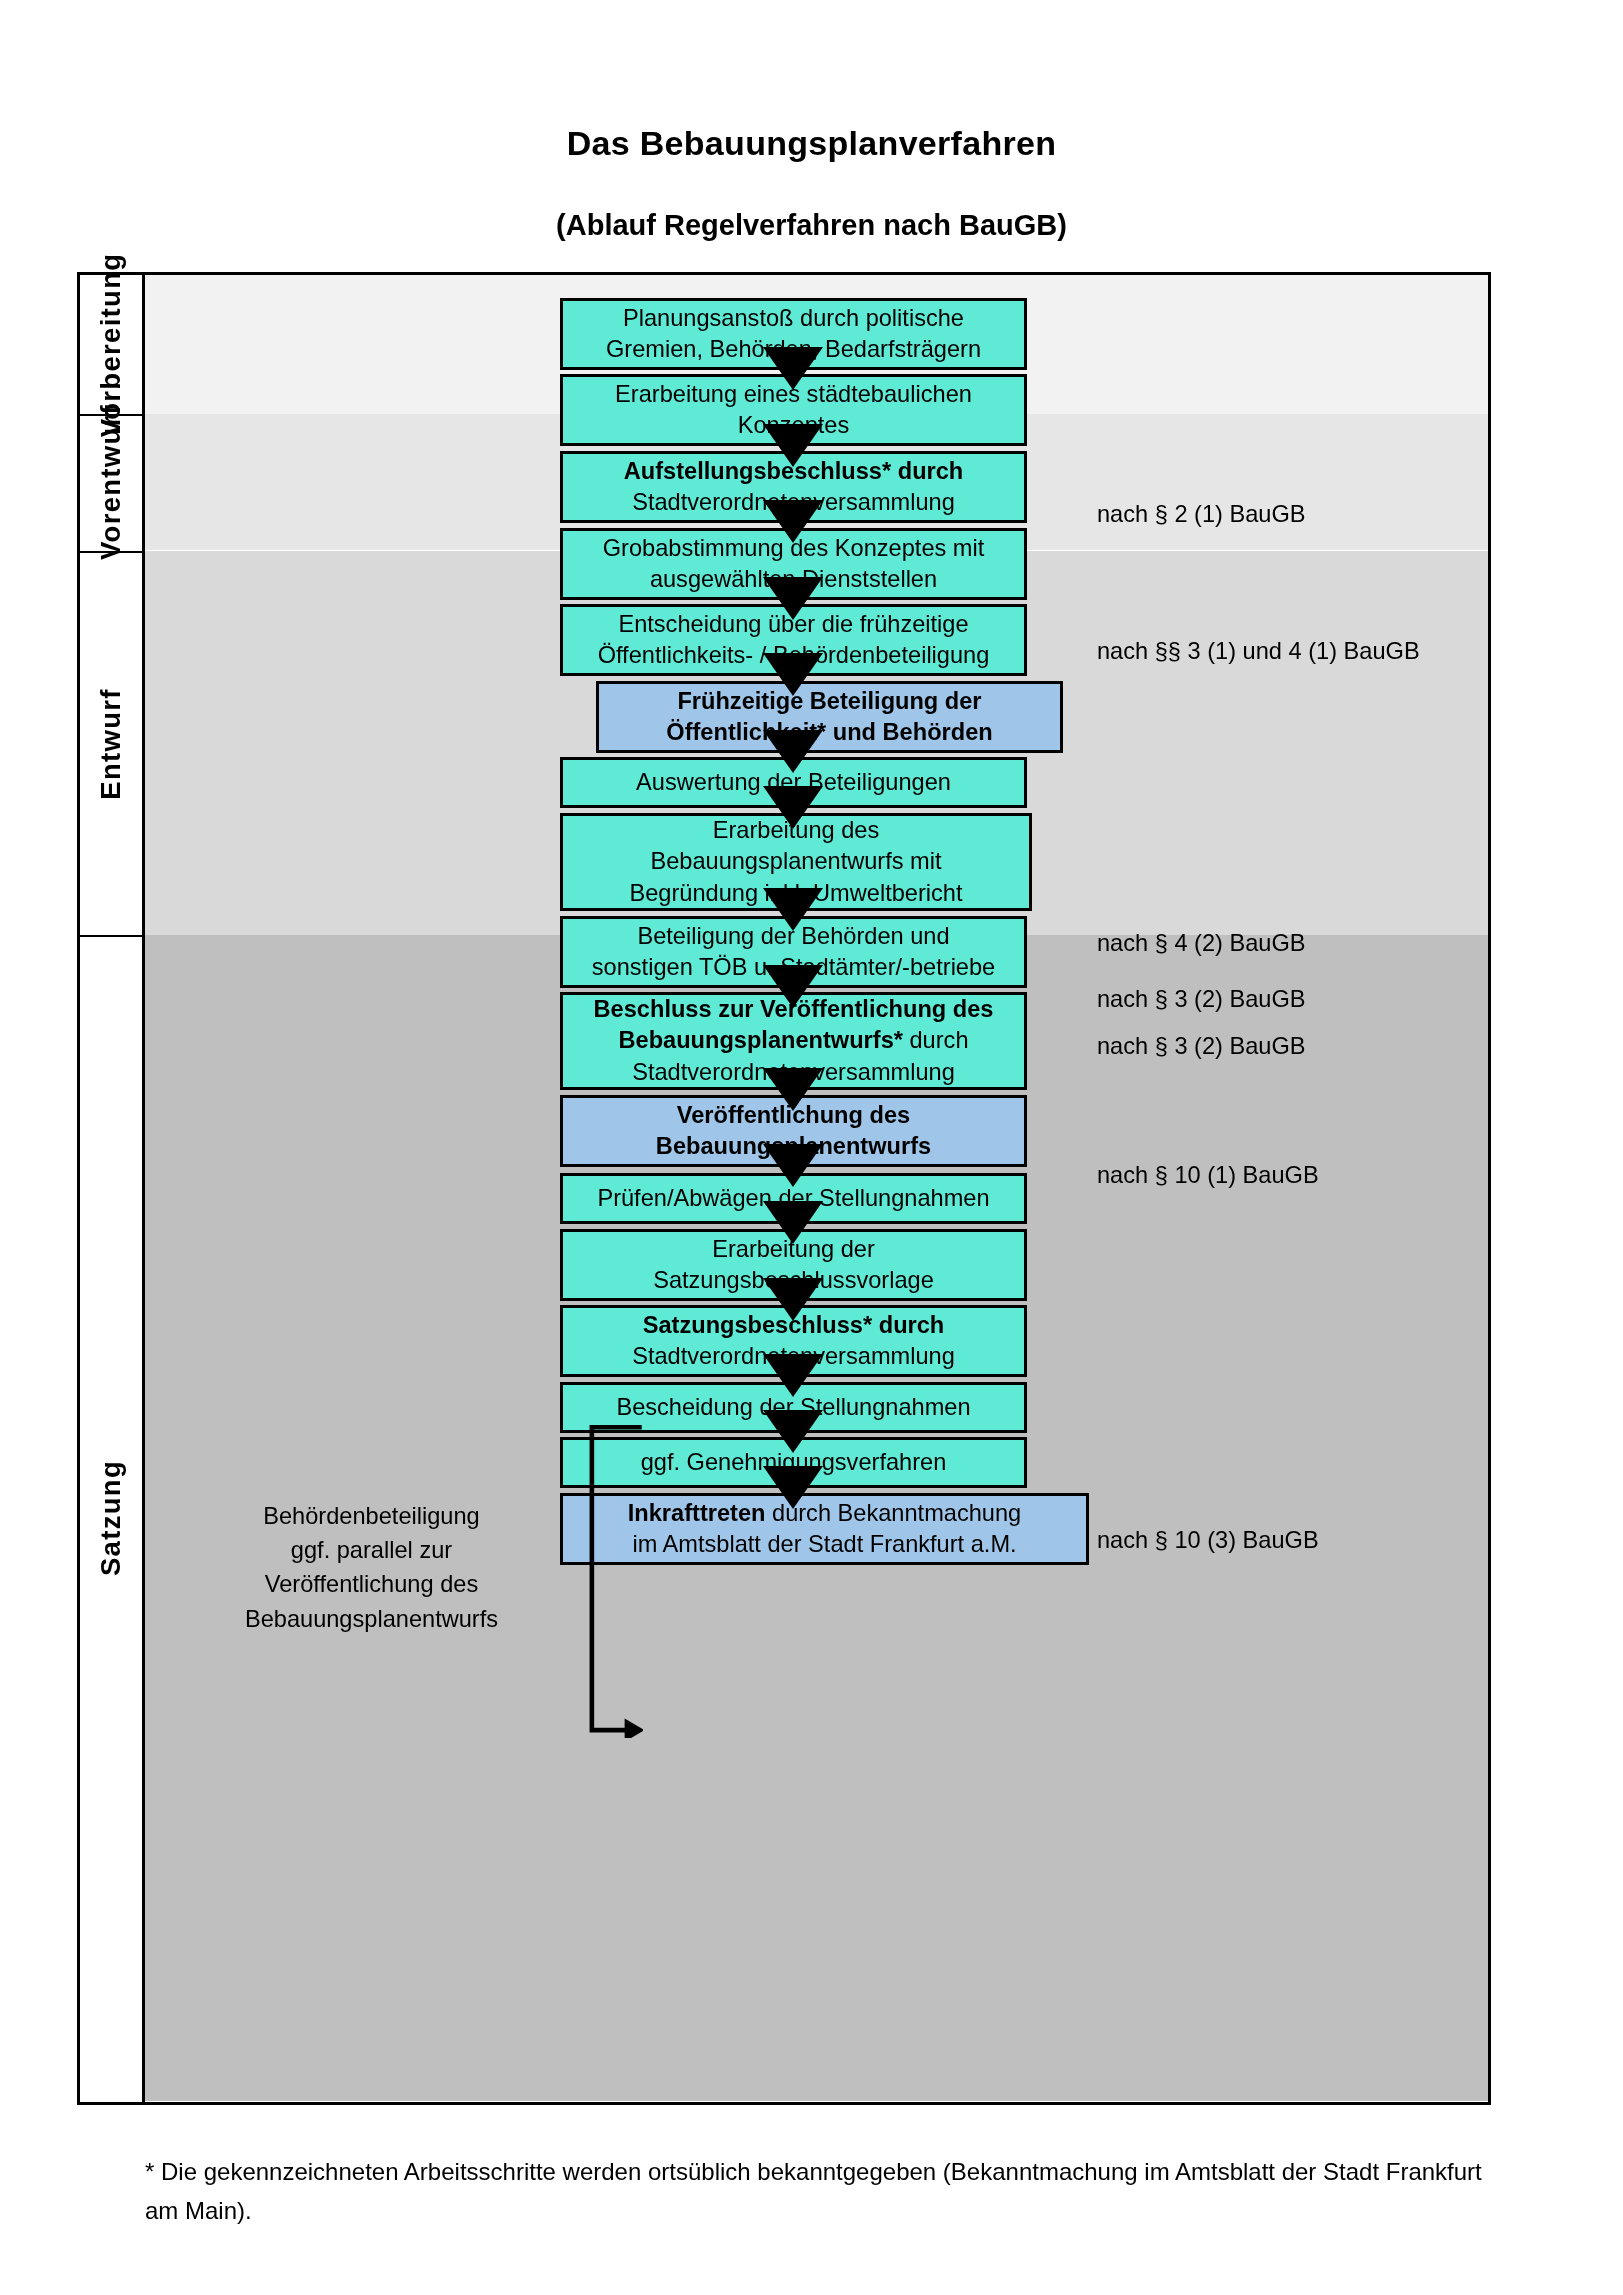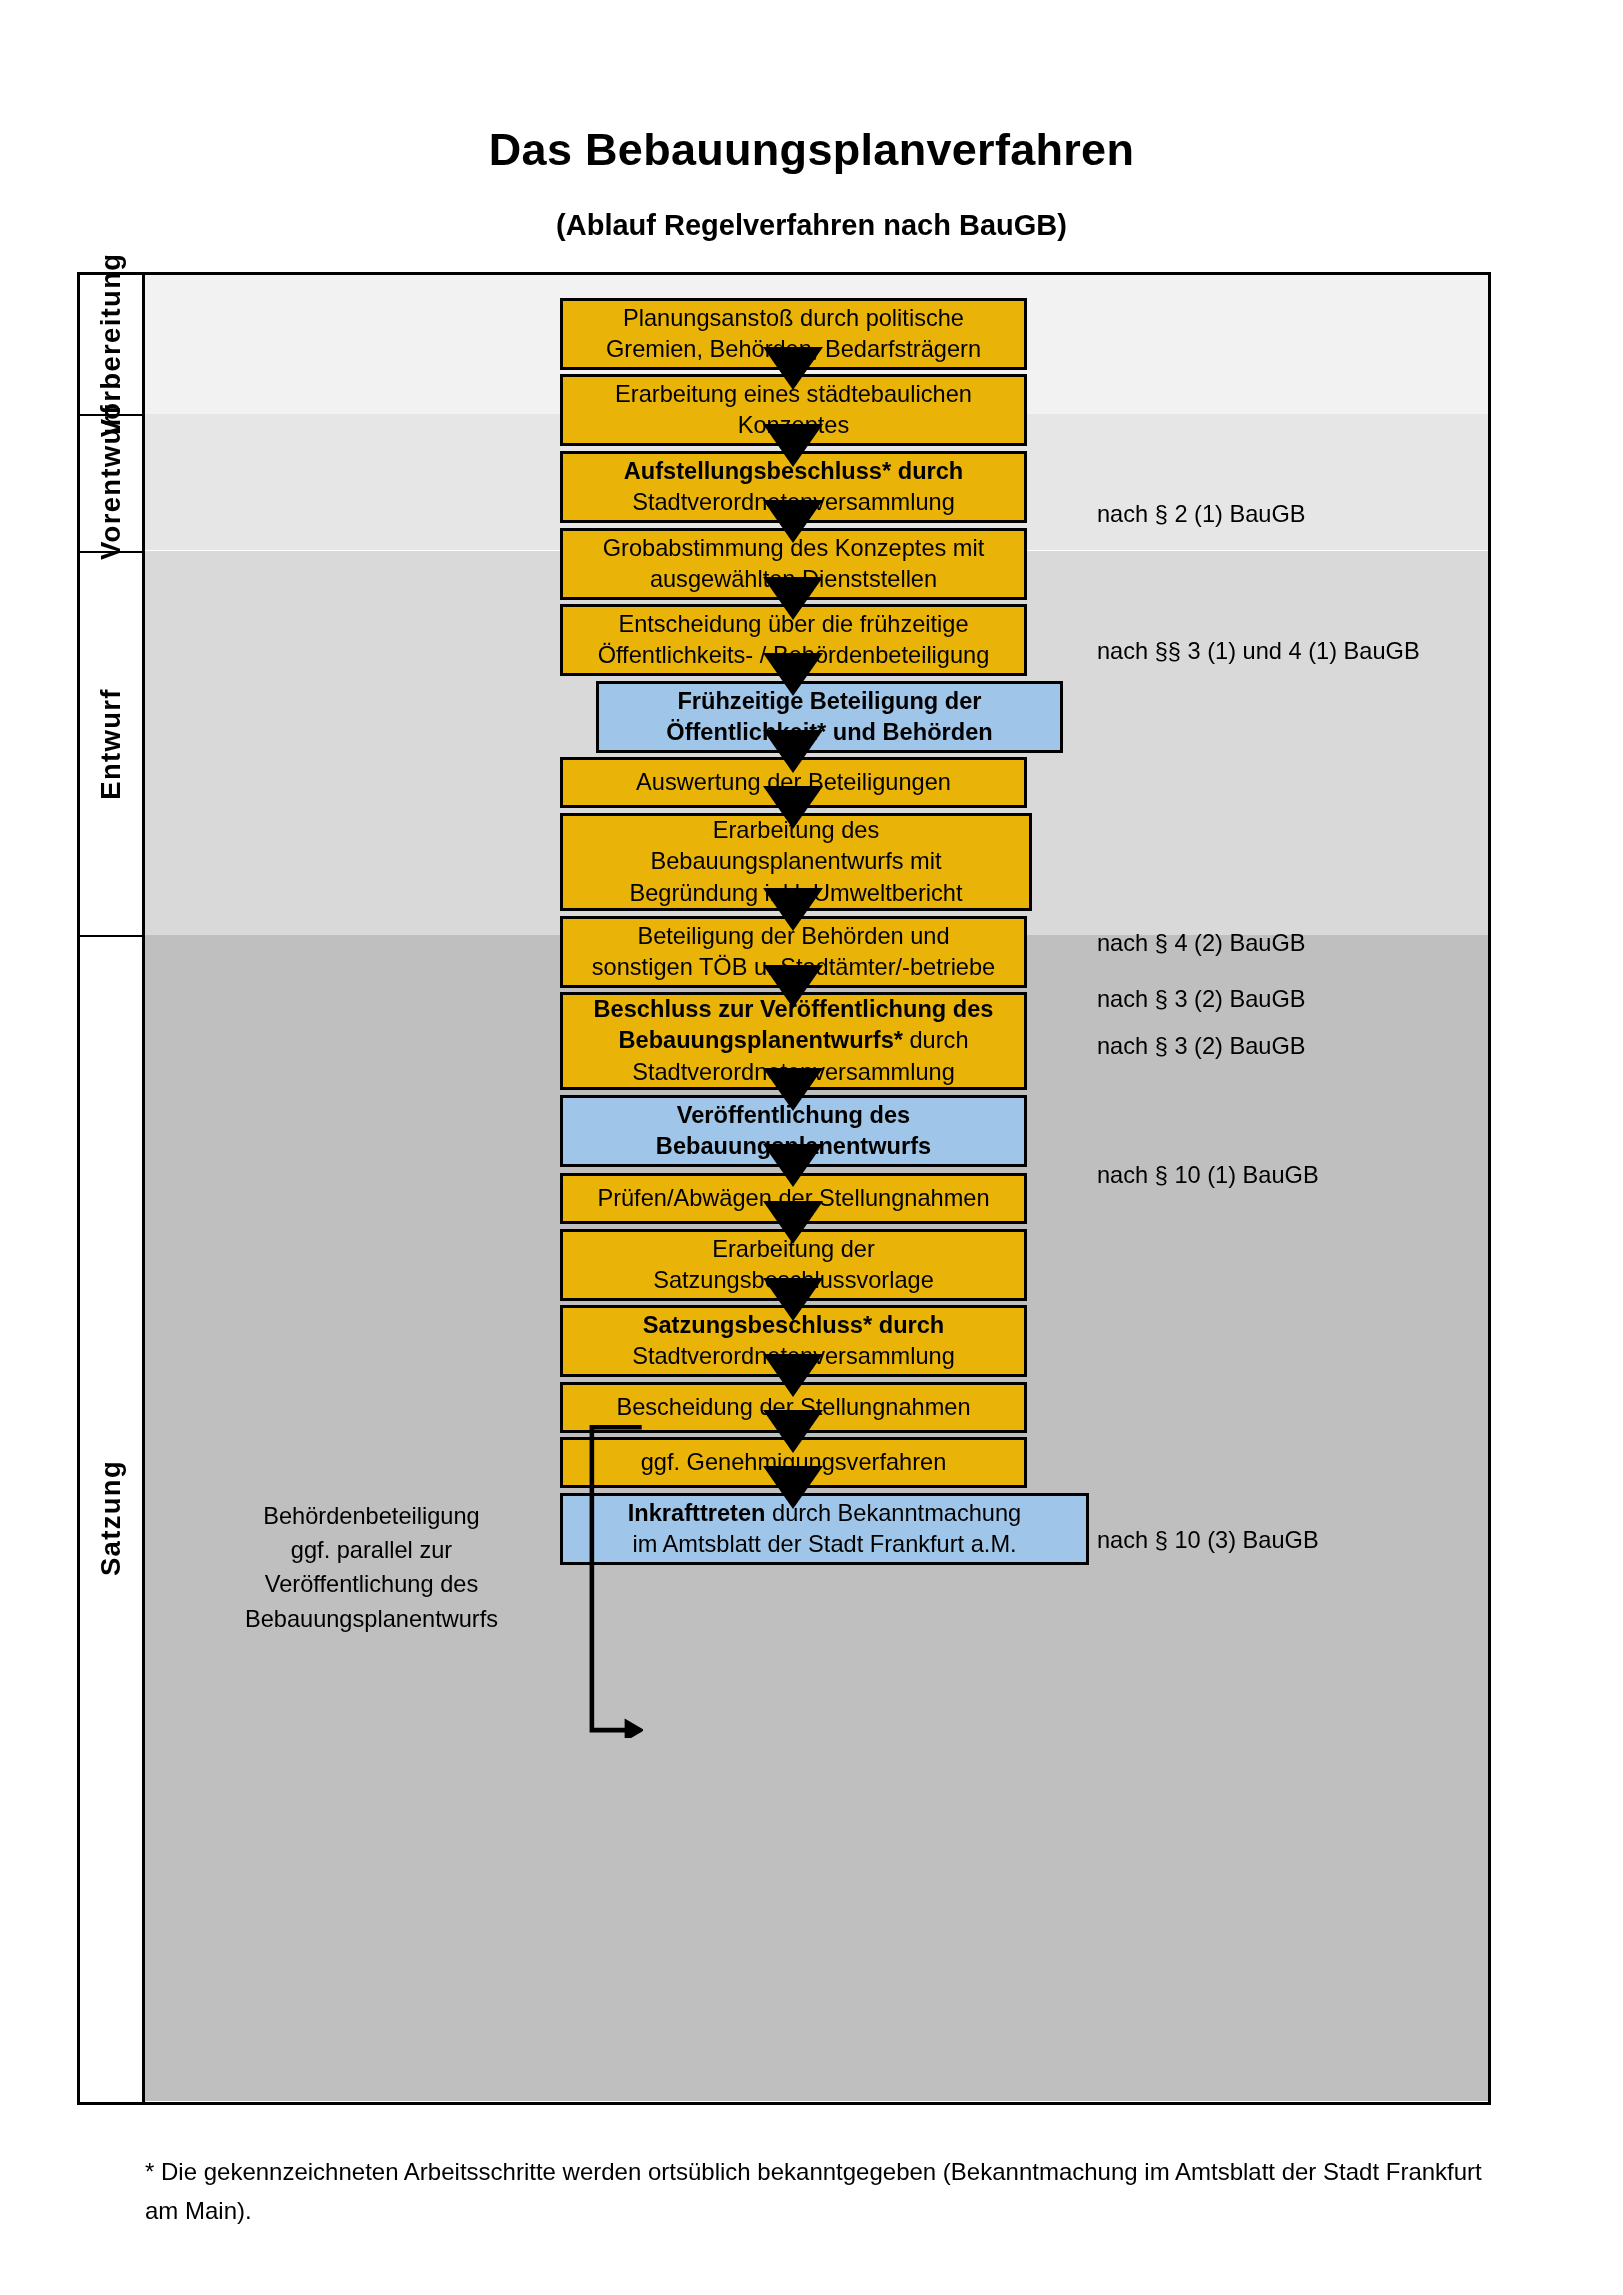--- a/index.html
+++ b/index.html
@@ -15,21 +15,21 @@
     color: #000000;
     overflow: hidden;
   }
 
   
   #title {
     position: absolute;
     left: 0; top: 124px;
     width: 1623px;
     text-align: center;
-    font-size: 45px;
+    font-size: 34px;
     font-weight: bold;
     letter-spacing: 0.3px;
   }
   #subtitle {
     position: absolute;
     left: 0; top: 209px;
     width: 1623px;
     text-align: center;
     font-size: 29px;
     font-weight: bold;
@@ -94,21 +94,21 @@
     position: absolute;
     left: 0;
     width: 100%;
   }
 
   
   .pbox {
     position: absolute;
     box-sizing: border-box;
     border: 3.9px solid #000;
-    background: #eab308;
+    background: #5eead4;
     display: flex;
     flex-direction: column;
     align-items: center;
     justify-content: center;
     text-align: center;
     font-size: 23.6px;
     line-height: 1.32;
     padding: 2.6px 6.5px;
     z-index: 10;
   }

